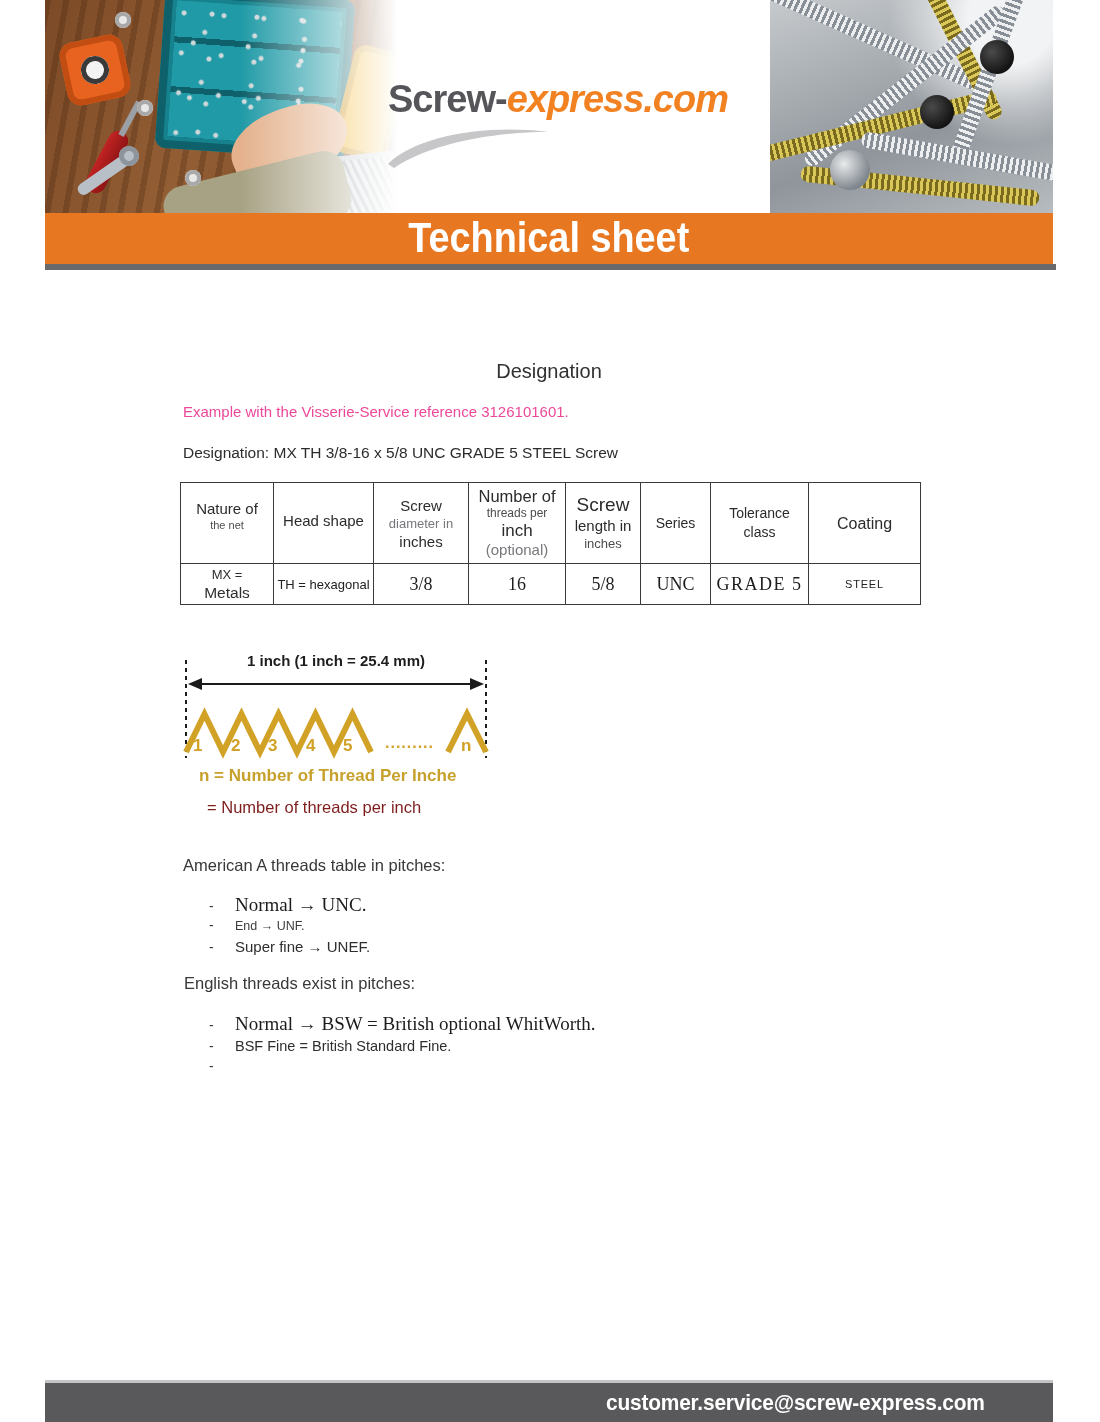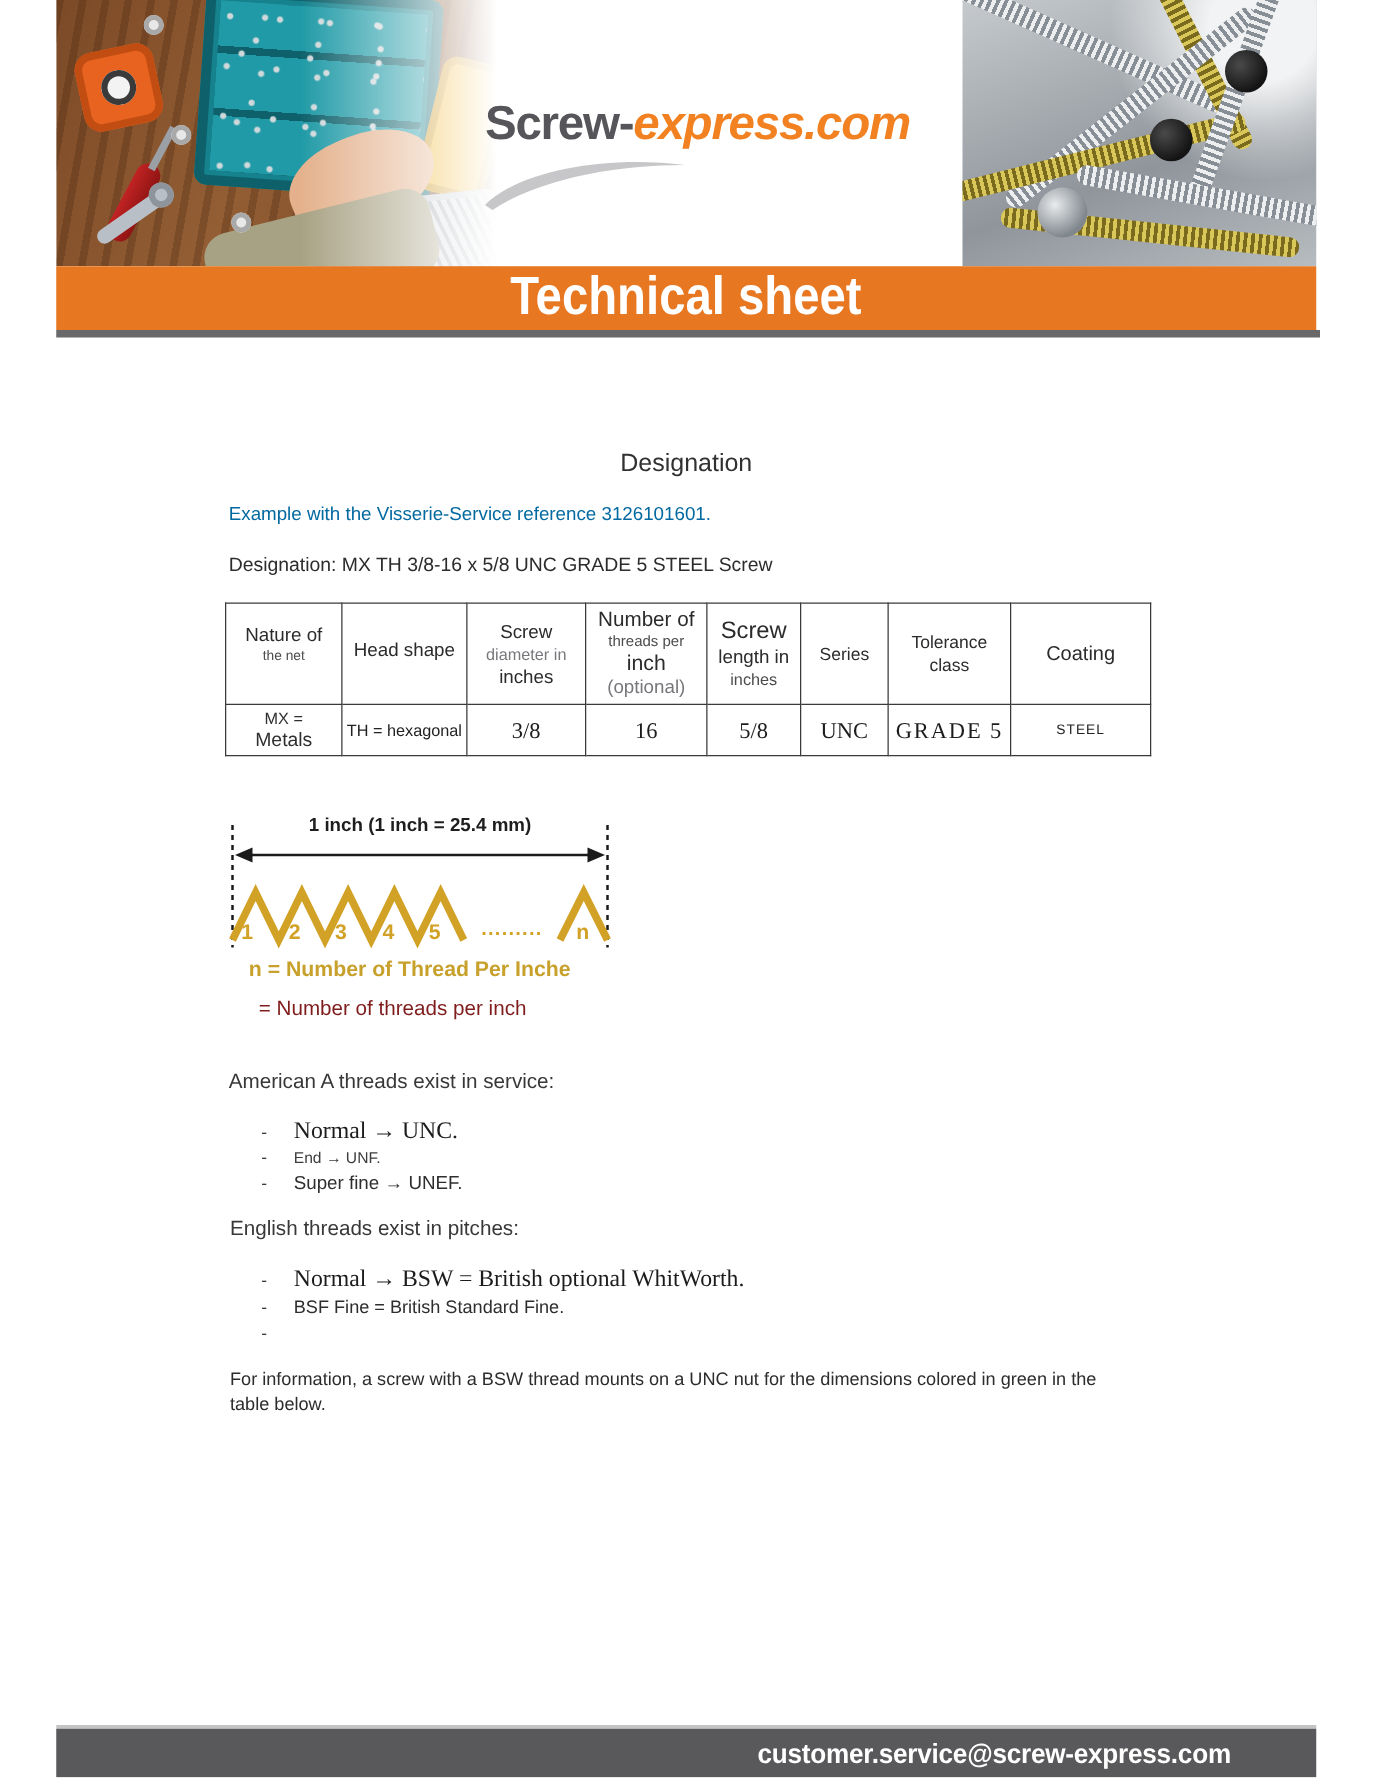--- a/index.html
+++ b/index.html
@@ -78,21 +78,21 @@
   
   .banner{position:absolute;left:45px;top:213px;width:1008px;height:51px;background:#e87721;
     display:flex;justify-content:center;}
   .banner span{color:#ffffff;font-size:43px;font-weight:800;letter-spacing:0px;
     transform:scaleX(.88);white-space:nowrap;}
   .banner-shadow{position:absolute;left:45px;top:264px;width:1011px;height:6px;background:#69696b;}
 
   
   .h-designation{position:absolute;left:45px;top:360px;width:1008px;text-align:center;
     font-size:20px;font-weight:500;color:#313133;}
-  .example-line{position:absolute;left:183px;top:403px;font-size:15px;color:#0369a1;}
+  .example-line{position:absolute;left:183px;top:403px;font-size:15px;color:#ec4899;}
   .designation-line{position:absolute;left:183px;top:444px;font-size:15.5px;color:#2c2c2e;}
 
   
   table.spec{position:absolute;left:180px;top:482px;border-collapse:collapse;table-layout:fixed;}
   table.spec td,table.spec th{border:1px solid #3a3a3a;vertical-align:middle;text-align:center;
     font-weight:400;padding:0;}
   table.spec .hrow{height:81px;}
   table.spec .drow{height:41px;}
   .t-main{font-size:15px;color:#2b2b2d;display:block;line-height:19px;}
   .t-sub{font-size:11px;color:#4c4c4e;display:block;line-height:15px;}
@@ -268,21 +268,21 @@
     <text x="231" y="751" font-size="17" font-weight="bold" fill="#d2a226">2</text>
     <text x="268" y="751" font-size="17" font-weight="bold" fill="#d2a226">3</text>
     <text x="306" y="751" font-size="17" font-weight="bold" fill="#d2a226">4</text>
     <text x="343" y="751" font-size="17" font-weight="bold" fill="#d2a226">5</text>
     <text x="385" y="748" font-size="16" font-weight="bold" fill="#d2a226" letter-spacing="1">.........</text>
     <text x="461" y="751" font-size="17" font-weight="bold" fill="#d2a226">n</text>
   </svg>
   <div class="cap-gold">n = Number of Thread Per Inche</div>
   <div class="cap-olive">= Number of threads per inch</div>
 
-  <div class="sec-heading sh-american">American A threads exist in service:</div>
+  <div class="sec-heading sh-american">American A threads table in pitches:</div>
   <div class="blist bl-american">
     <div class="brow">
       <span class="dash">-</span>
       <span class="serif-item">Normal → UNC.</span>
     </div>
     <div class="brow">
       <span class="dash">-</span>
       <span class="sans-small">End → UNF.</span>
     </div>
     <div class="brow">
@@ -299,20 +299,19 @@
     </div>
     <div class="brow">
       <span class="dash">-</span>
       <span class="sans-med" style="font-size:14.5px">BSF Fine = British Standard Fine.</span>
     </div>
     <div class="brow empty-row">
       <span class="dash">-</span>
     </div>
   </div>
 
-  <div class="note">For information, a screw with a BSW thread mounts on a UNC nut for the dimensions colored in green in the table below.</div>
 
   <div class="footer-line"></div>
   <div class="footer">
     <a href="#">customer.service@screw-express.com</a>
   </div>
 
 </div>
 
 </body></html>

